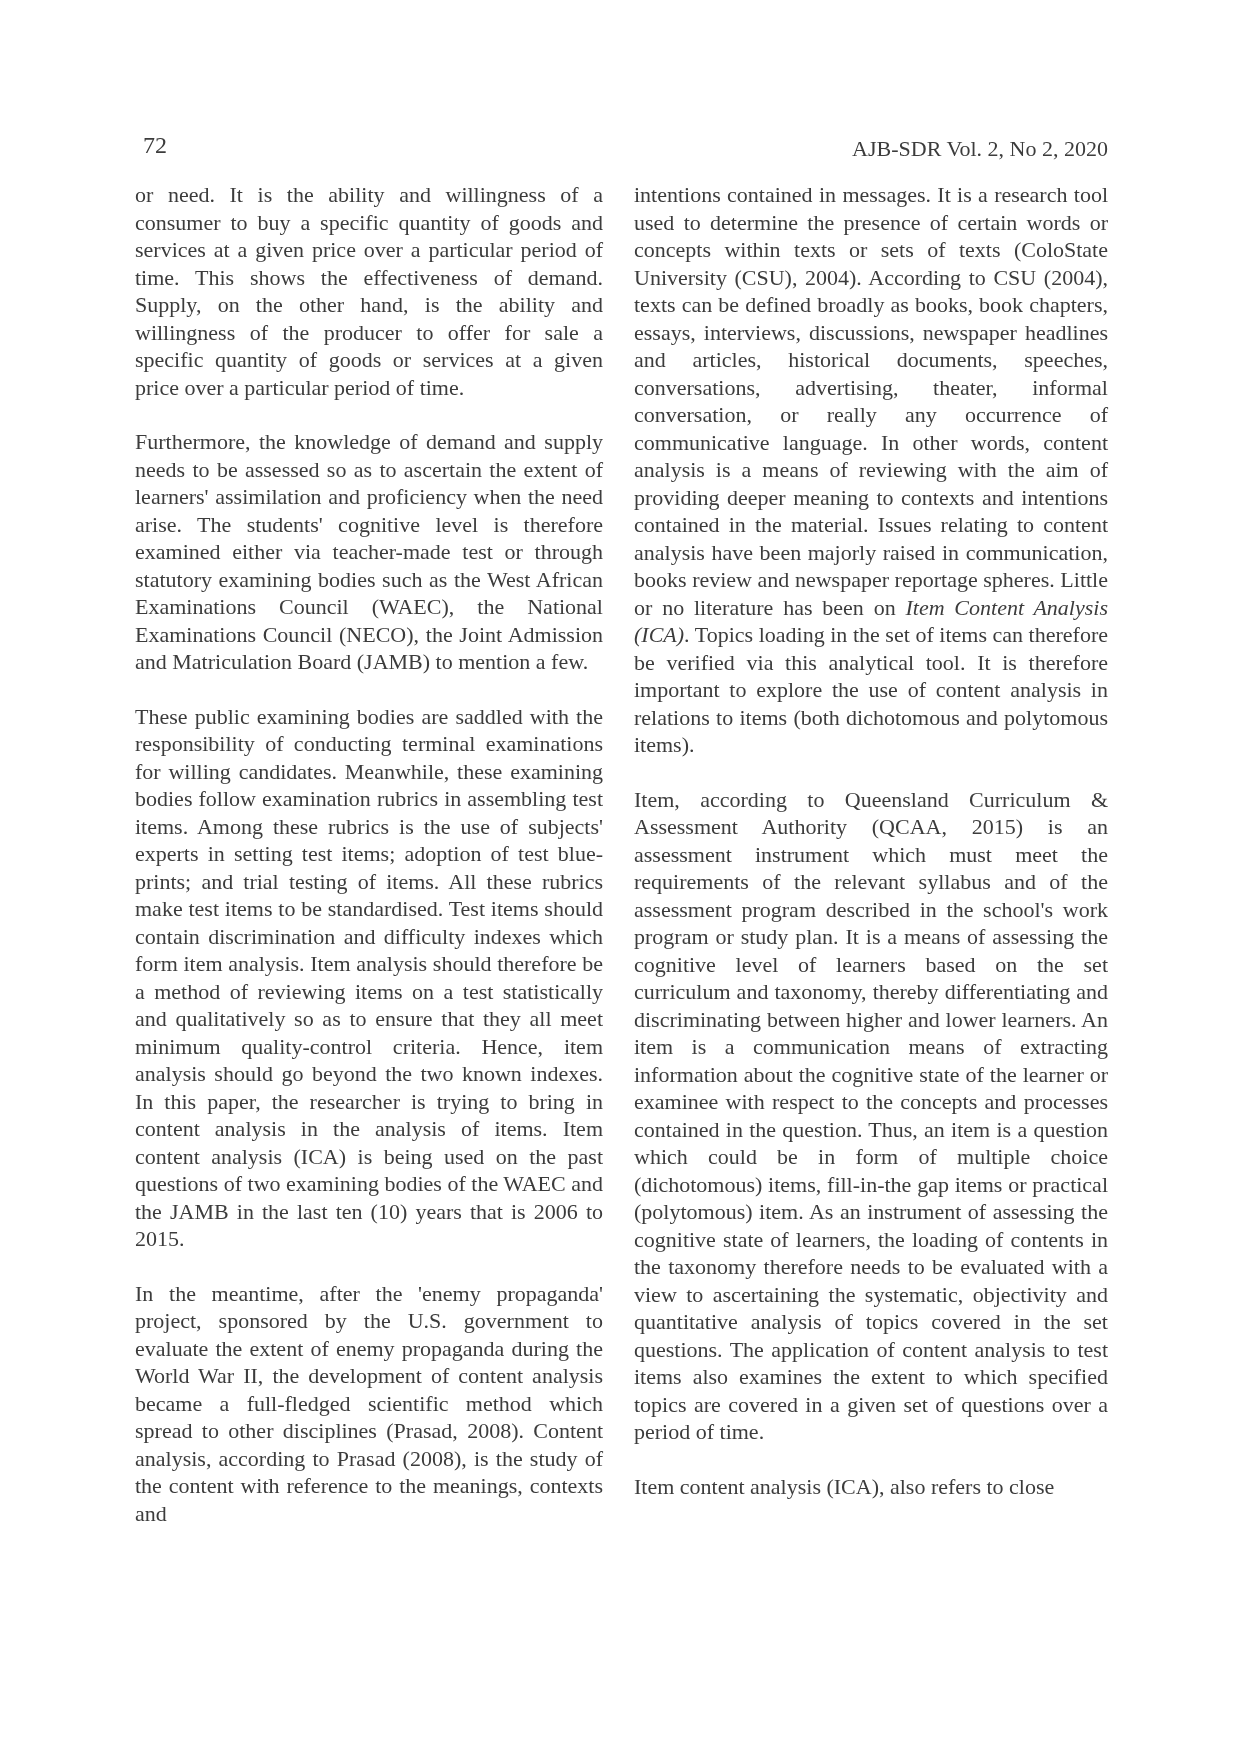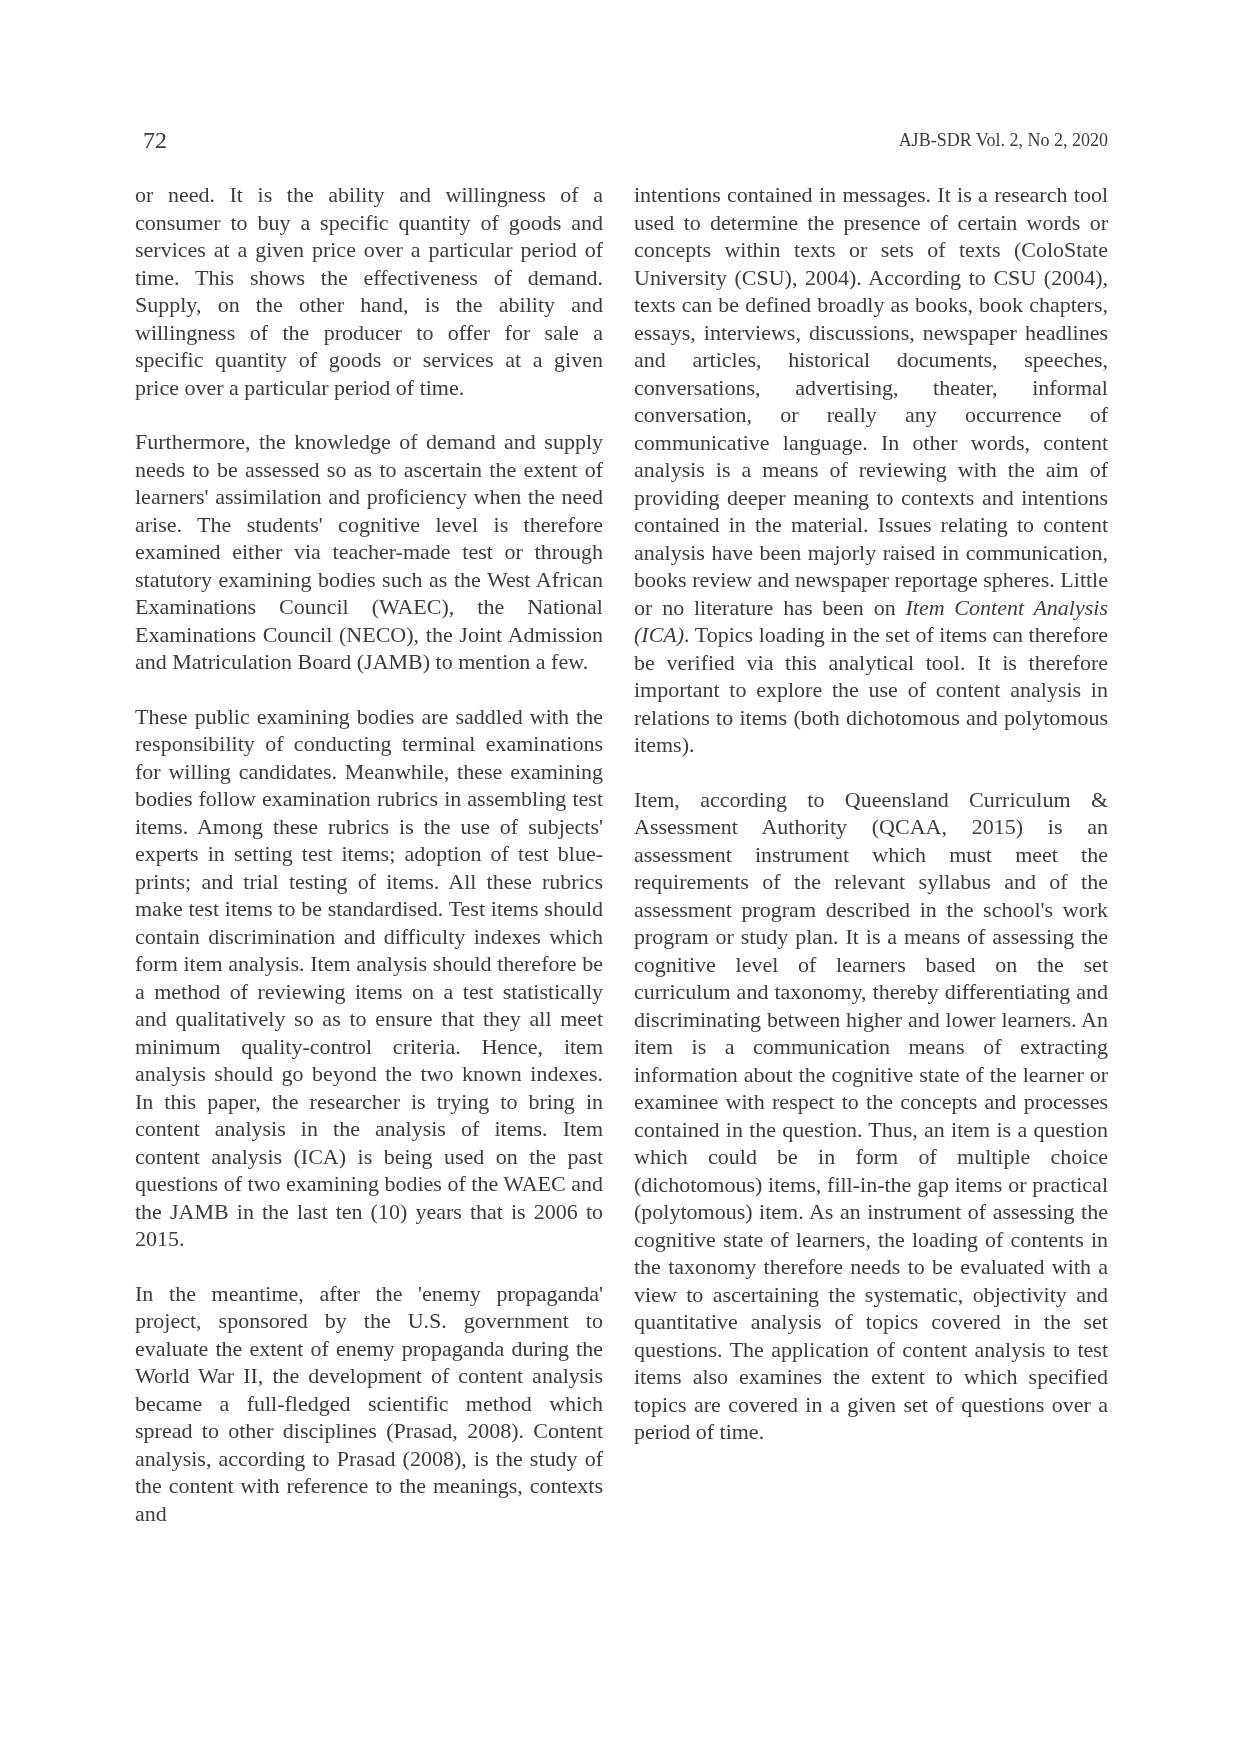--- a/index.html
+++ b/index.html
@@ -25,21 +25,22 @@
     justify-content: space-between;
     align-items: center;
     font-size: 23px;
     line-height: 28px;
   }
   .page-number {
     padding-left: 8px;
     font-size: 24px;
   }
   .journal-citation {
-    font-size: 18px;
+    font-size: 22px;
+    margin-top: 9px;
   }
   .content-columns {
     position: absolute;
     top: 181px;
     left: 135px;
     right: 133px;
     display: flex;
     gap: 31px;
   }
   .col {
@@ -69,16 +70,17 @@
   <div class="content-columns">
     <div class="col col-left">
         <p><span>or need. It is the ability and willingness of a consumer to buy a specific quantity of goods and services at a given price over a particular period of time. This shows the effectiveness of demand. Supply, on the other hand, is the ability and willingness of the producer to offer for sale a specific quantity of goods or services at a given price over a particular period of time.</span></p>
         <p><span>Furthermore, the knowledge of demand and supply needs to be assessed so as to ascertain the extent of learners' assimilation and proficiency when the need arise. The students' cognitive level is therefore examined either via teacher-made test or through statutory examining bodies such as the West African Examinations Council (WAEC), the National Examinations Council (NECO), the Joint Admission and Matriculation Board (JAMB) to mention a few.</span></p>
         <p><span>These public examining bodies are saddled with the responsibility of conducting terminal examinations for willing candidates. Meanwhile, these examining bodies follow examination rubrics in assembling test items. Among these rubrics is the use of subjects' experts in setting test items; adoption of test blue-prints; and trial testing of items. All these rubrics make test items to be standardised. Test items should contain discrimination and difficulty indexes which form item analysis. Item analysis should therefore be a method of reviewing items on a test statistically and qualitatively so as to ensure that they all meet minimum quality-control criteria. Hence, item analysis should go beyond the two known indexes. In this paper, the researcher is trying to bring in content analysis in the analysis of items. Item content analysis (ICA) is being used on the past questions of two examining bodies of the WAEC and the JAMB in the last ten (10) years that is 2006 to 2015.</span></p>
         <p><span>In the meantime, after the 'enemy propaganda' project, sponsored by the U.S. government to evaluate the extent of enemy propaganda during the World War II, the development of content analysis became a full-fledged scientific method which spread to other disciplines (Prasad, 2008). Content analysis, according to Prasad (2008), is the study of the content with reference to the meanings, contexts and</span></p>
       </div>
     <div class="col col-right">
         <p><span>intentions contained in messages. It is a research tool used to determine the presence of certain words or concepts within texts or sets of texts (ColoState University (CSU), 2004). According to CSU (2004), texts can be defined broadly as books, book chapters, essays, interviews, discussions, newspaper headlines and articles, historical documents, speeches, conversations, advertising, theater, informal conversation, or really any occurrence of communicative language. In other words, content analysis is a means of reviewing with the aim of providing deeper meaning to contexts and intentions contained in the material. Issues relating to content analysis have been majorly raised in communication, books review and newspaper reportage spheres. Little or no literature has been on </span><em>Item Content Analysis (ICA)</em><span>. Topics loading in the set of items can therefore be verified via this analytical tool. It is therefore important to explore the use of content analysis in relations to items (both dichotomous and polytomous items).</span></p>
         <p><span>Item, according to Queensland Curriculum &amp; Assessment Authority (QCAA, 2015) is an assessment instrument which must meet the requirements of the relevant syllabus and of the assessment program described in the school's work program or study plan. It is a means of assessing the cognitive level of learners based on the set curriculum and taxonomy, thereby differentiating and discriminating between higher and lower learners. An item is a communication means of extracting information about the cognitive state of the learner or examinee with respect to the concepts and processes contained in the question.  Thus, an item is a question which could be in form of multiple choice (dichotomous) items, fill-in-the gap items or practical (polytomous) item. As an instrument of assessing the cognitive state of learners, the loading of contents in the taxonomy therefore needs to be evaluated with a view to ascertaining the systematic, objectivity and quantitative analysis of topics covered in the set questions. The application of content analysis to test items also examines the extent to which specified topics are covered in a given set of questions over a period of time.</span></p>
+        <p><span>Item content analysis (ICA), also refers to close</span></p>
       </div>
   </div>
 
 </div>
 
 </body></html>

